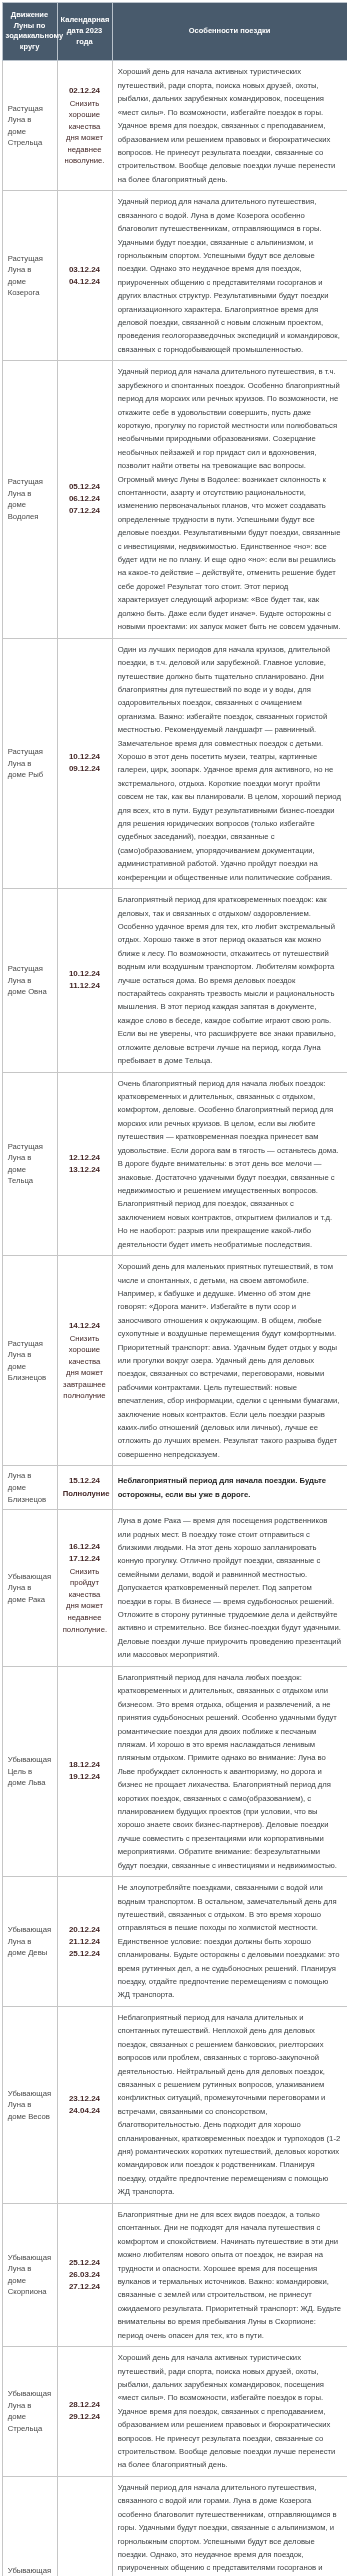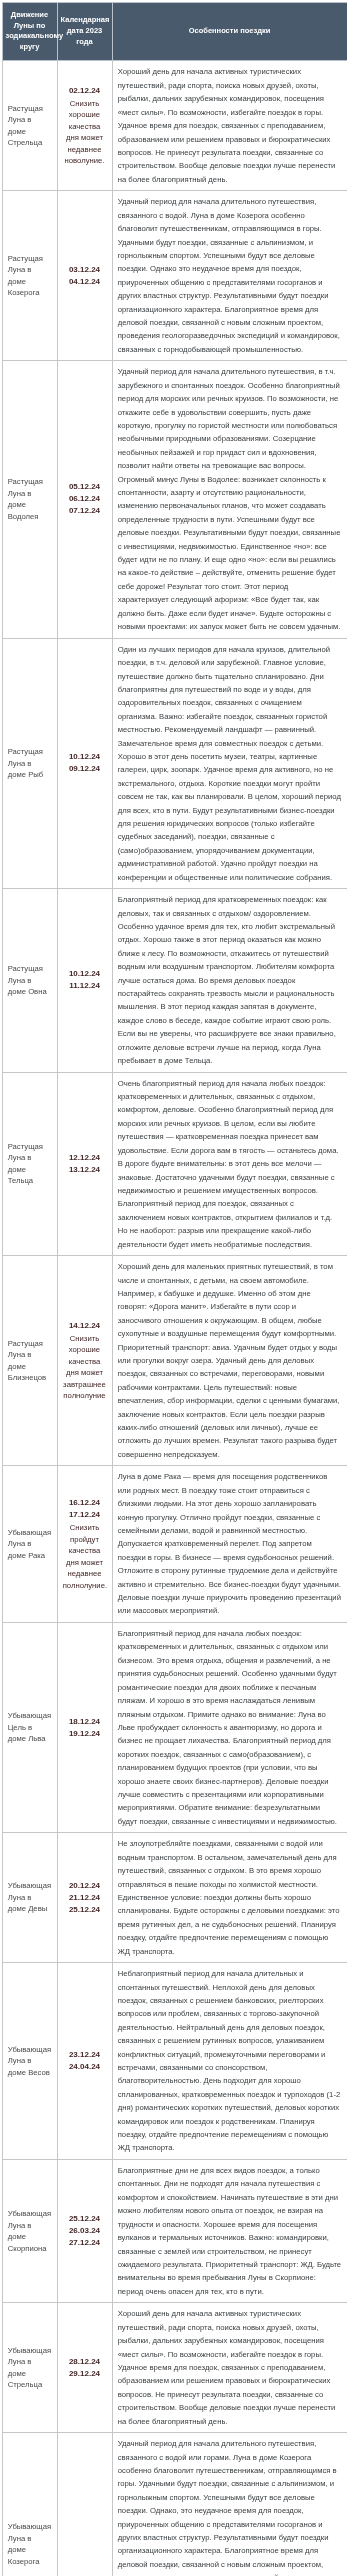--- a/index.html
+++ b/index.html
@@ -141,20 +141,28 @@
           <td class="features">Очень благоприятный период для начала любых поездок: кратковременных и длительных, связанных с отдыхом, комфортом, деловые. Особенно благоприятный период для морских или речных круизов. В целом, если вы любите путешествия — кратковременная поездка принесет вам удовольствие. Если дорога вам в тягость — останьтесь дома. В дороге будьте внимательны: в этот день все мелочи — знаковые. Достаточно удачными будут поездки, связанные с недвижимостью и решением имущественных вопросов. Благоприятный период для поездок, связанных с заключением новых контрактов, открытием филиалов и т.д. Но не наоборот: разрыв или прекращение какой-либо деятельности будет иметь необратимые последствия.</td>
         </tr>
         <tr>
           <td class="zodiac">Растущая Луна в доме Близнецов</td>
           <td class="dates">
             <span class="date-line">14.12.24</span>
             <span class="date-note">Снизить хорошие качества дня может завтрашнее полнолуние</span>
           </td>
           <td class="features">Хороший день для маленьких приятных путешествий, в том числе и спонтанных, с детьми, на своем автомобиле. Например, к бабушке и дедушке. Именно об этом дне говорят: «Дорога манит». Избегайте в пути ссор и заносчивого отношения к окружающим. В общем, любые сухопутные и воздушные перемещения будут комфортными. Приоритетный транспорт: авиа. Удачным будет отдых у воды или прогулки вокруг озера. Удачный день для деловых поездок, связанных со встречами, переговорами, новыми рабочими контрактами. Цель путешествий: новые впечатления, сбор информации, сделки с ценными бумагами, заключение новых контрактов. Если цель поездки разрыв каких-либо отношений (деловых или личных), лучше ее отложить до лучших времен. Результат такого разрыва будет совершенно непредсказуем.</td>
         </tr>
+        <tr class="emphasis">
+          <td class="zodiac">Луна в доме Близнецов</td>
+          <td class="dates">
+            <span class="date-line">15.12.24</span>
+            <span class="date-note">Полнолуние</span>
+          </td>
+          <td class="features">Неблагоприятный период для начала поездки. Будьте осторожны, если вы уже в дороге.</td>
+        </tr>
         <tr>
           <td class="zodiac">Убывающая Луна в доме Рака</td>
           <td class="dates">
             <span class="date-line">16.12.24</span>
             <span class="date-line">17.12.24</span>
             <span class="date-note">Снизить пройдут качества дня может недавнее полнолуние.</span>
           </td>
           <td class="features">Луна в доме Рака — время для посещения родственников или родных мест. В поездку тоже стоит отправиться с близкими людьми. На этот день хорошо запланировать конную прогулку. Отлично пройдут поездки, связанные с семейными делами, водой и равнинной местностью. Допускается кратковременный перелет. Под запретом поездки в горы. В бизнесе — время судьбоносных решений. Отложите в сторону рутинные трудоемкие дела и действуйте активно и стремительно. Все бизнес-поездки будут удачными. Деловые поездки лучше приурочить проведению презентаций или массовых мероприятий.</td>
         </tr>
         <tr>

